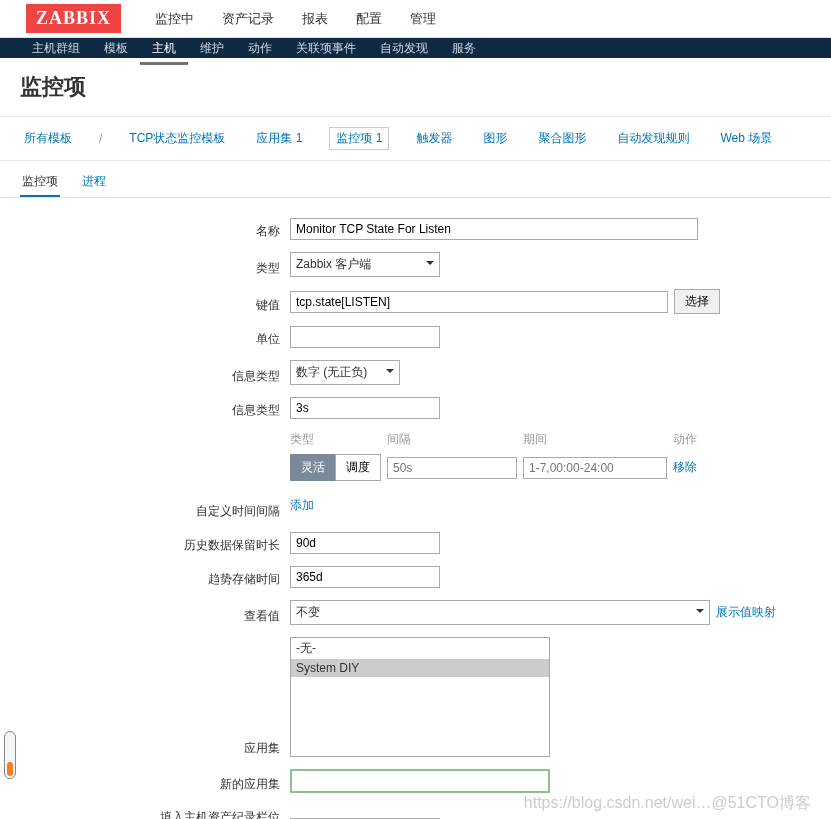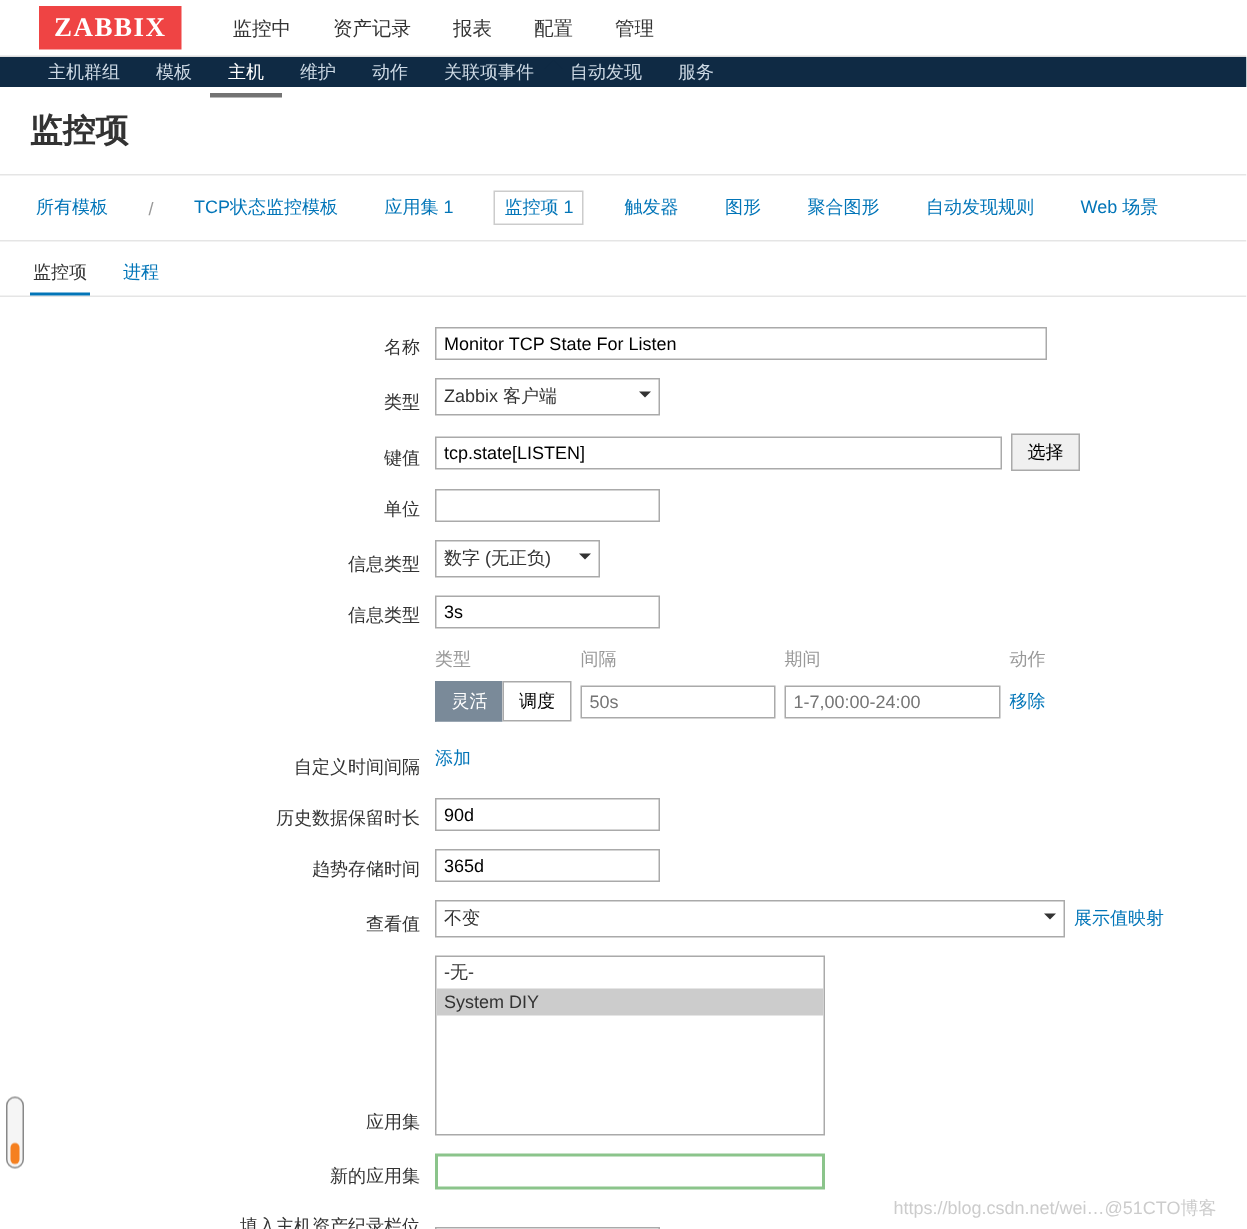--- a/index.html
+++ b/index.html
@@ -51,21 +51,21 @@
     .seg button { border: 1px solid #aaa; padding: 4px 10px; background: #fff; cursor: pointer; font-size: 12px; }
     .seg button.active { background: #7a8a99; color: #fff; border-color: #7a8a99; }
     .seg button:first-child { border-right: none; }
     
     .listbox { width: 260px; height: 120px; border: 1px solid #aaa; background: #fff; overflow: auto; }
     .listbox div { padding: 2px 5px; cursor: pointer; }
     .listbox div.sel-item { background: #cccccc; }
     
     .newapp-input { border: 2px solid #8bc48b !important; width: 260px; padding: 4px; }
     
-    .watermark { position: fixed; bottom: 5px; right: 20px; color: #ccc; font-size: 12px; pointer-events: none; }
+    .watermark { position: fixed; bottom: 5px; right: 20px; color: #ccc; font-size: 16px; pointer-events: none; }
     
     .scroll-ind { position: fixed; left: 4px; bottom: 40px; width: 12px; height: 48px; border: 1px solid #888; border-radius: 6px; background: #f5f5f5; }
     .scroll-ind::after { content:''; position:absolute; left:2px; bottom:2px; width:6px; height:14px; background:#f58020; border-radius:3px; }
   </style>
 </head>
 <body>
 
 <div class="top-header">
   <div class="logo">ZABBIX</div>
   <nav class="top-nav">

